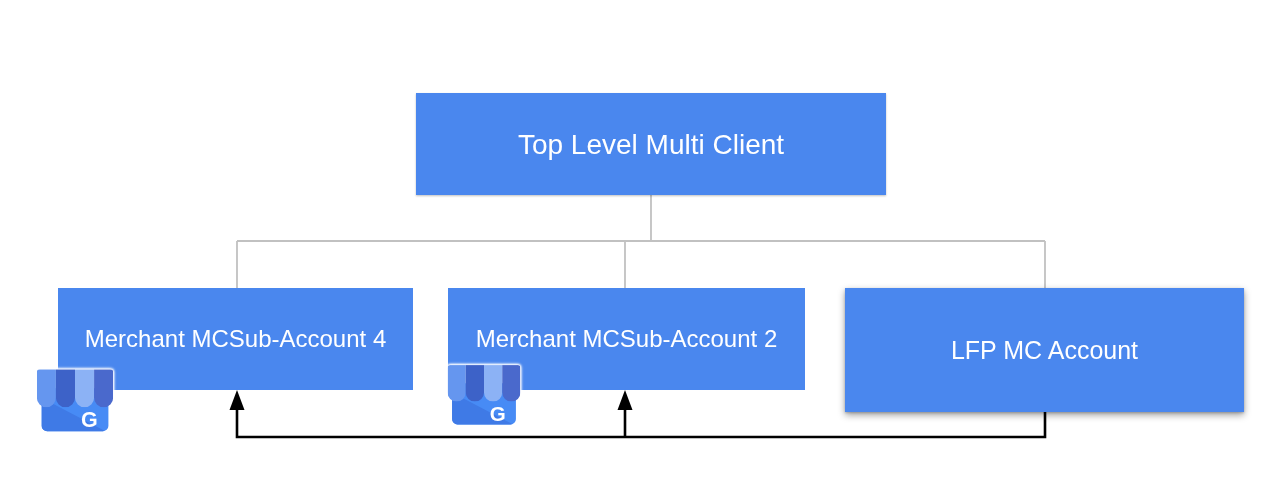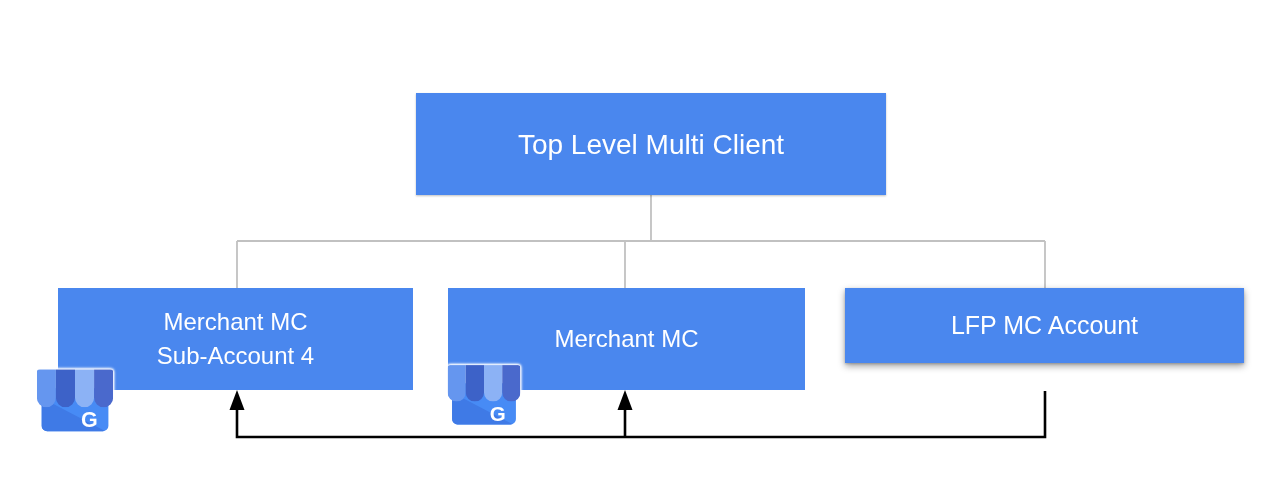--- a/index.html
+++ b/index.html
@@ -34,21 +34,21 @@
   }
   .arrow-head {
     fill: #000000;
     stroke: none;
   }
   .box {
     position: absolute;
     background: #4a87ee;
     color: #ffffff;
     display: flex;
-    flex-direction: column;
+    flex-direction: row;
     align-items: center;
     justify-content: center;
     text-align: right;
   }
   .box .line { display: block; }
   .box-root {
     left: 416px; top: 93px;
     width: 470px; height: 102px;
     font-size: 28px;
     line-height: 41px;
@@ -61,21 +61,21 @@
     line-height: 34px;
   }
   .box-sub2 {
     left: 448px; top: 288px;
     width: 357px; height: 102px;
     font-size: 24px;
     line-height: 34px;
   }
   .box-lfp {
     left: 845px; top: 288px;
-    width: 399px; height: 75px;
+    width: 399px; height: 124px;
     font-size: 25px;
     line-height: 35px;
     box-shadow: 0 3px 7px rgba(0,0,0,0.38), 0 1px 2px rgba(0,0,0,0.18);
   }
   .box-lfp .line-2 { font-size: 21px; }
   .gmb-icon {
     position: absolute;
     
     filter: drop-shadow(0 0 1px #ffffff) drop-shadow(0 0 1px #ffffff) drop-shadow(0 0 1px #ffffff);
   }
@@ -106,20 +106,21 @@
     <span class="line line-1">Top Level Multi Client</span>
   </div>
 
   <div class="box box-sub1">
     <span class="line line-1">Merchant MC</span>
     <span class="line line-2">Sub-Account 4</span>
   </div>
 
   <div class="box box-sub2">
     <span class="line line-1">Merchant MC</span>
+    <span class="line line-2">Sub-Account 2</span>
   </div>
 
   <div class="box box-lfp">
     <span class="line line-1">LFP MC Account</span>
   </div>
 
   <svg class="gmb-icon gmb-icon-1" viewBox="0 0 100 88" aria-hidden="true">
     <defs>
       <clipPath id="awning-clip-1">
         <path d="M2,40 L2,8 Q2,4 6,4 L94,4 Q98,4 98,8 L98,40 A12,12 0 0 1 74,40 A12,12 0 0 1 50,40 A12,12 0 0 1 26,40 A12,12 0 0 1 2,40 Z"></path>

